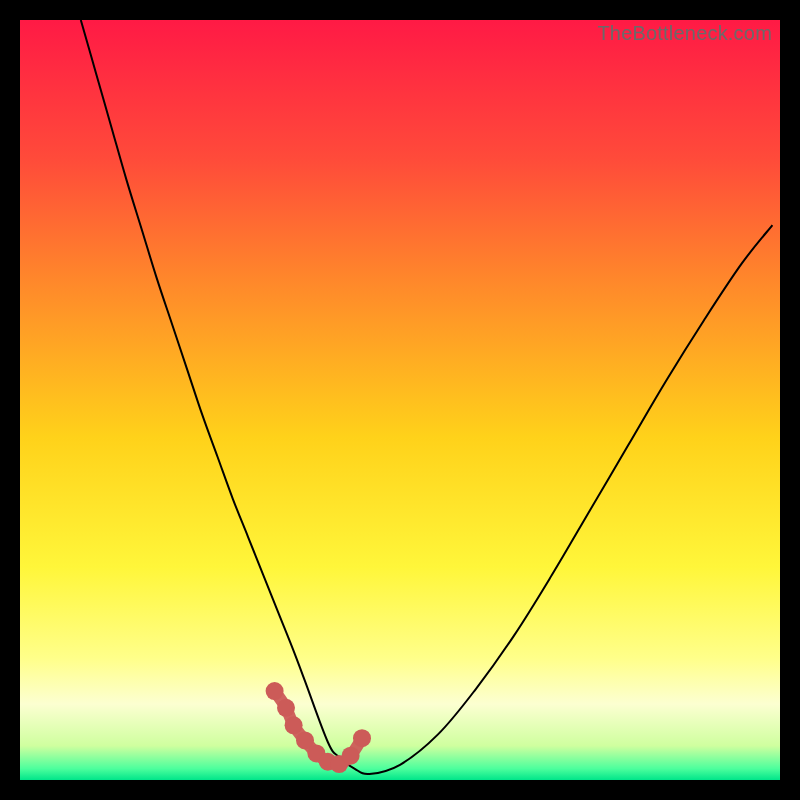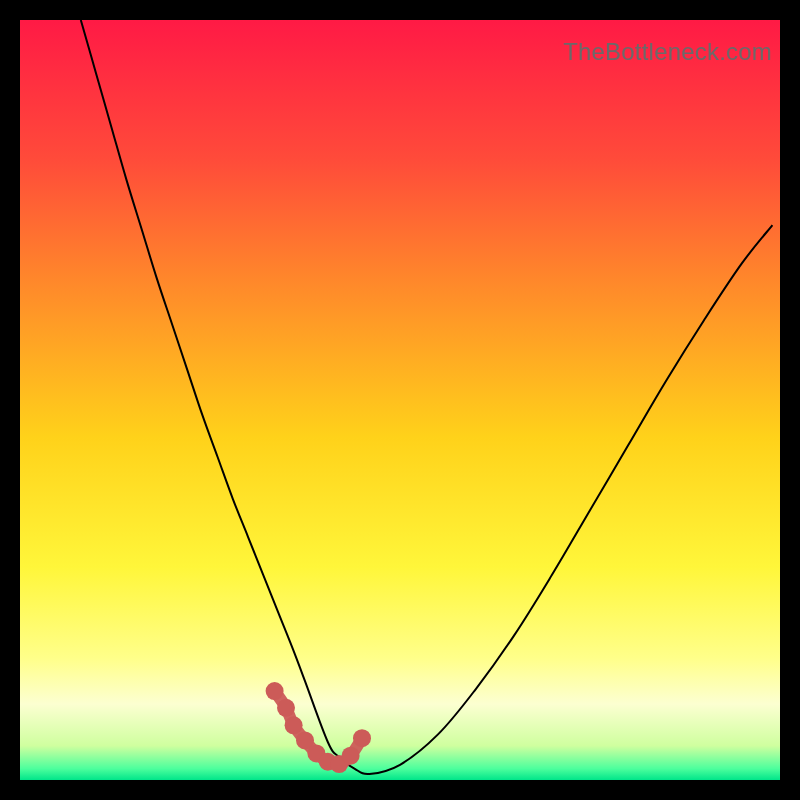--- a/index.html
+++ b/index.html
@@ -24,25 +24,24 @@
     left: 0;
     top: 0;
     width: 760px;
     height: 760px;
   }
   .watermark {
     position: absolute;
     top: 2px;
     right: 8px;
     color: #6a6a6a;
-    font-size: 24px;
+    font-size: 20px;
     font-weight: 500;
     letter-spacing: 0.2px;
     z-index: 10;
-    margin-top: 16px;
   }
   svg {
     display: block;
   }
 </style>
 </head>
 <body>
 
 <div class="frame">
   <div class="watermark">TheBottleneck.com</div>

